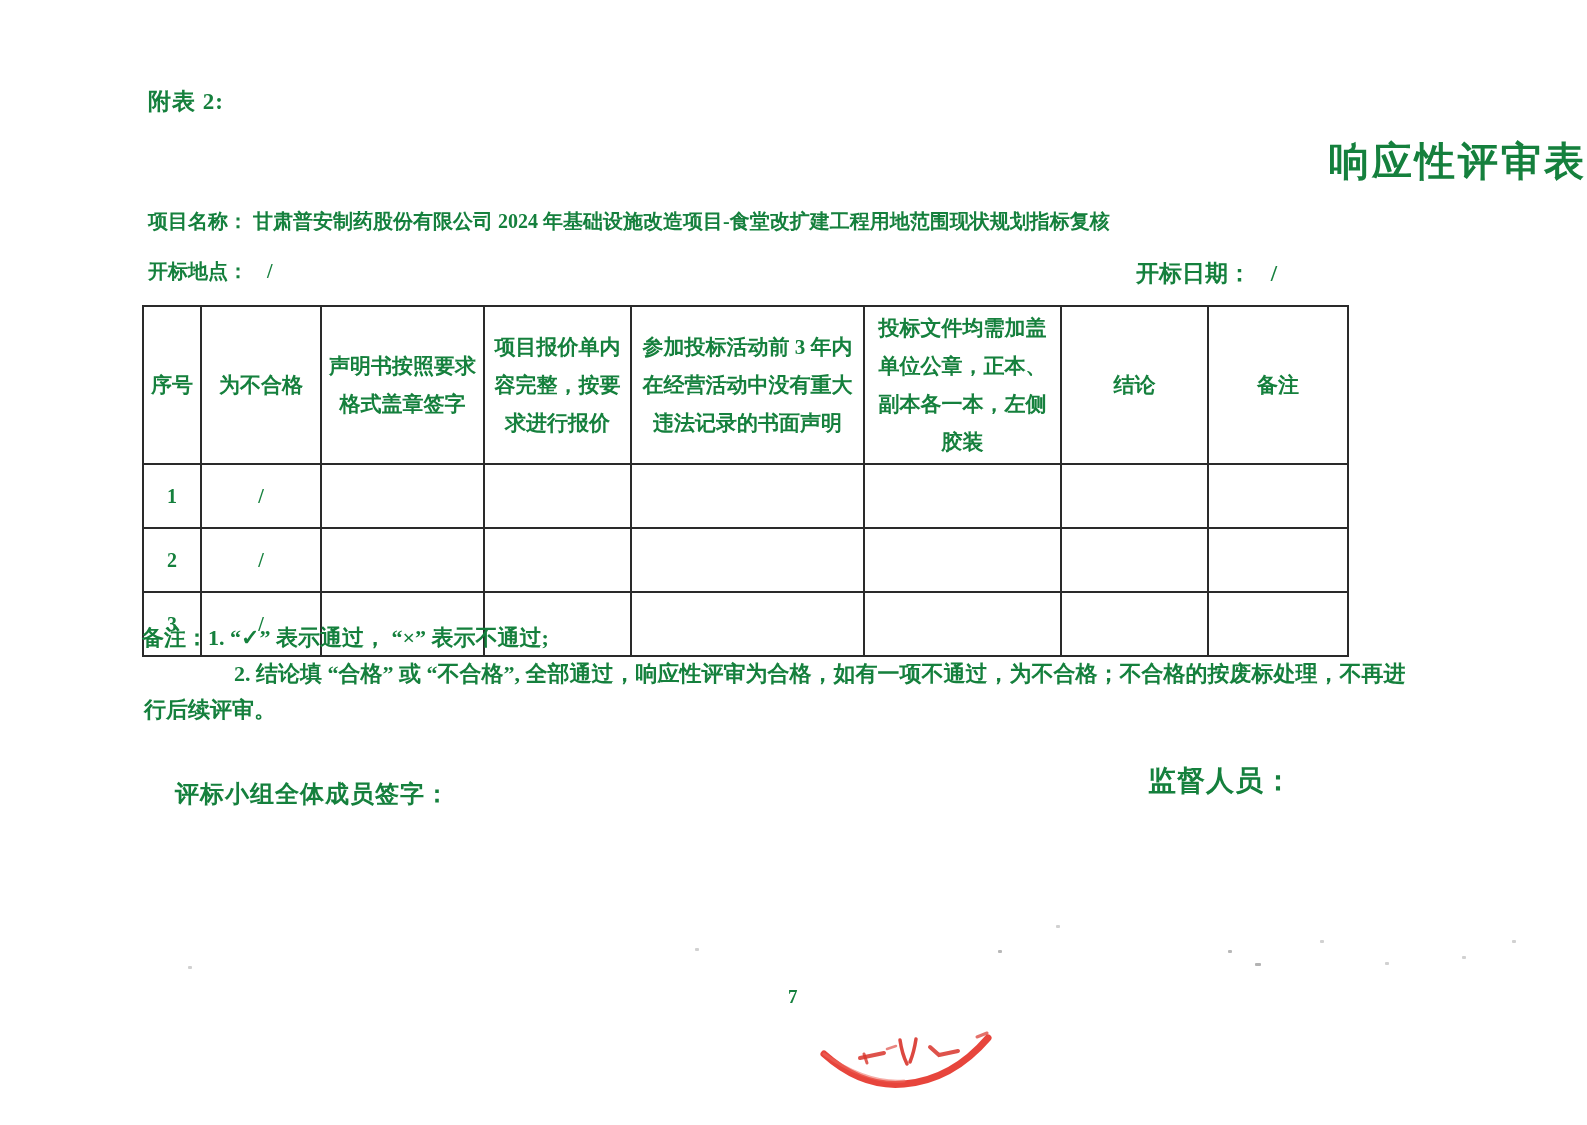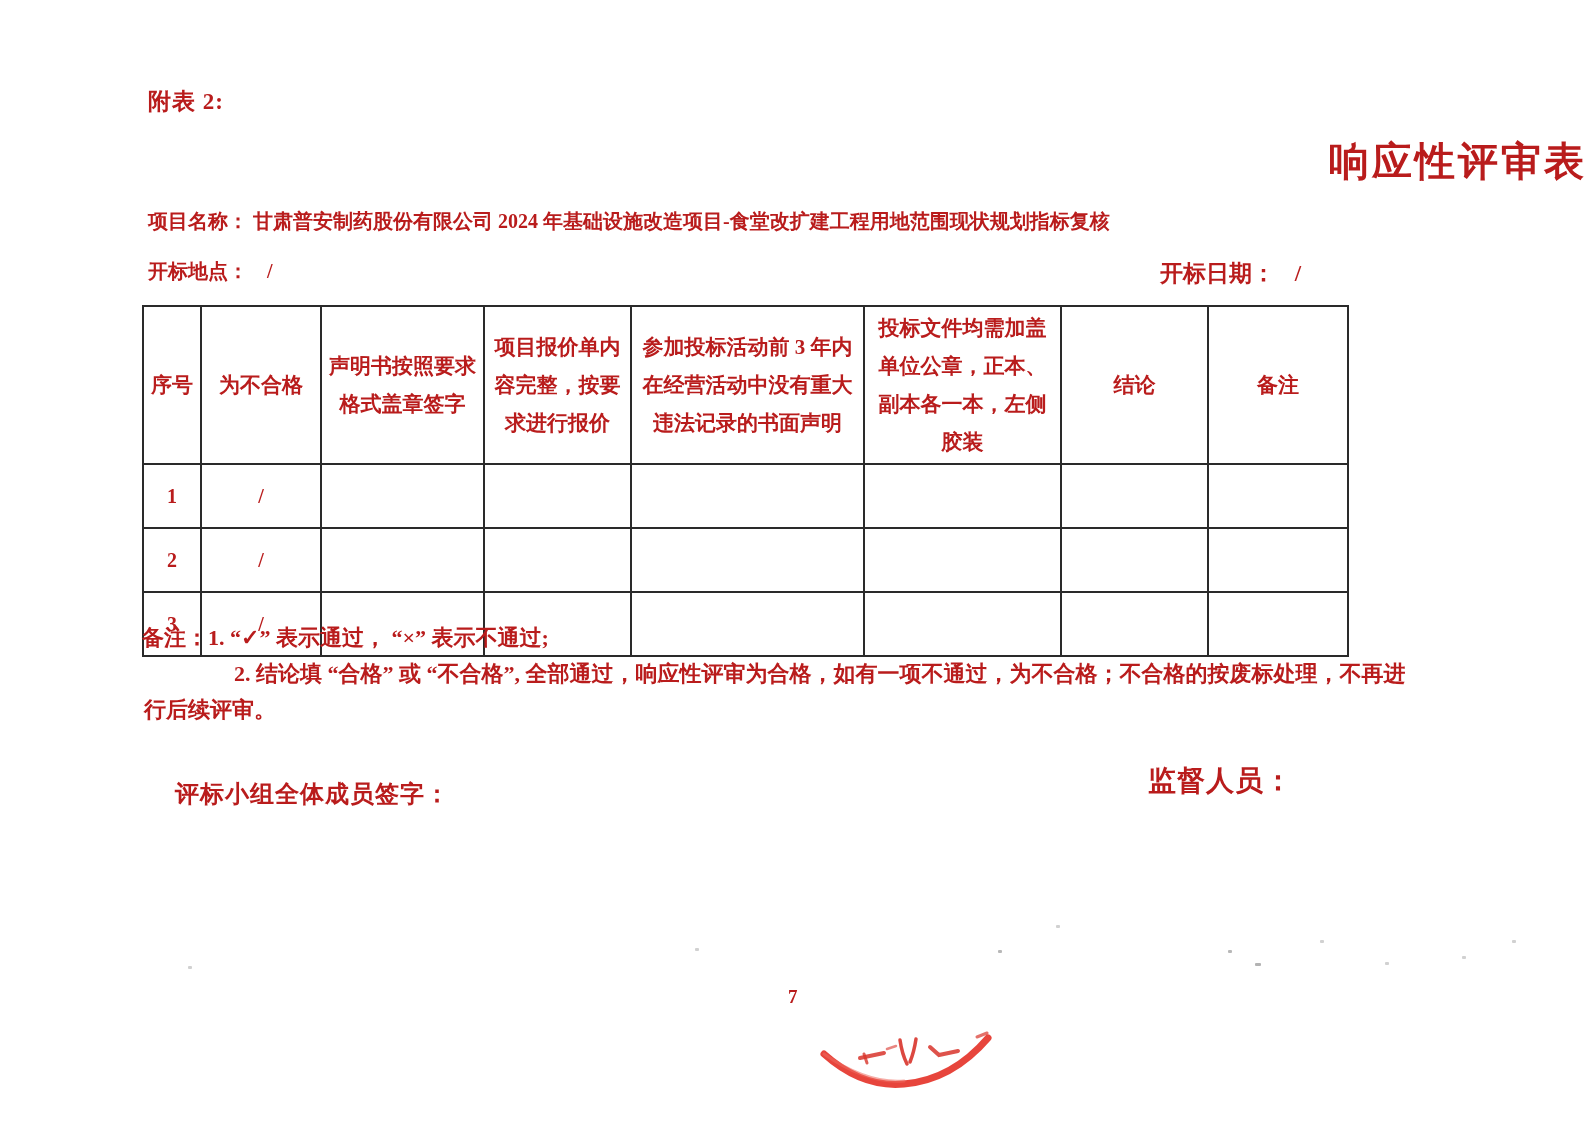--- a/index.html
+++ b/index.html
@@ -1,30 +1,30 @@
 <!DOCTYPE html>
 <html><head>
 <meta charset="utf-8">
 <style>
   html,body{margin:0;padding:0;background:#e9e9e9;}
   .page{
     position:relative;
     width:1587px;height:1125px;
     background:#ffffff;
     font-family:"Liberation Serif","DejaVu Serif",serif;
-    color:#b91c1c;
+    color:#15803d;
     overflow:hidden;
   }
   .abs{position:absolute;}
   .attach-label{left:148px;top:86px;font-size:23px;font-weight:600;letter-spacing:1px;}
   .doc-title{left:0;top:134px;width:100%;text-align:right;font-size:40px;font-weight:700;letter-spacing:3px;}
   .meta-line{left:148px;top:208px;width:1320px;font-size:20px;font-weight:600;white-space:nowrap;}
   .meta-label{font-weight:700;}
   .line2{top:258px;}
-  .date-block{left:1160px;top:258px;font-size:23px;font-weight:600;white-space:nowrap;}
+  .date-block{left:1136px;top:258px;font-size:23px;font-weight:600;white-space:nowrap;}
   .slash-val{display:inline-block;margin-left:14px;font-weight:600;}
 
   table.review{
     position:absolute;left:142px;top:305px;
     border-collapse:collapse;table-layout:fixed;
     width:1205px;
   }
   table.review th,table.review td{
     border:2px solid #2a2a2a;
     text-align:center;vertical-align:middle;

